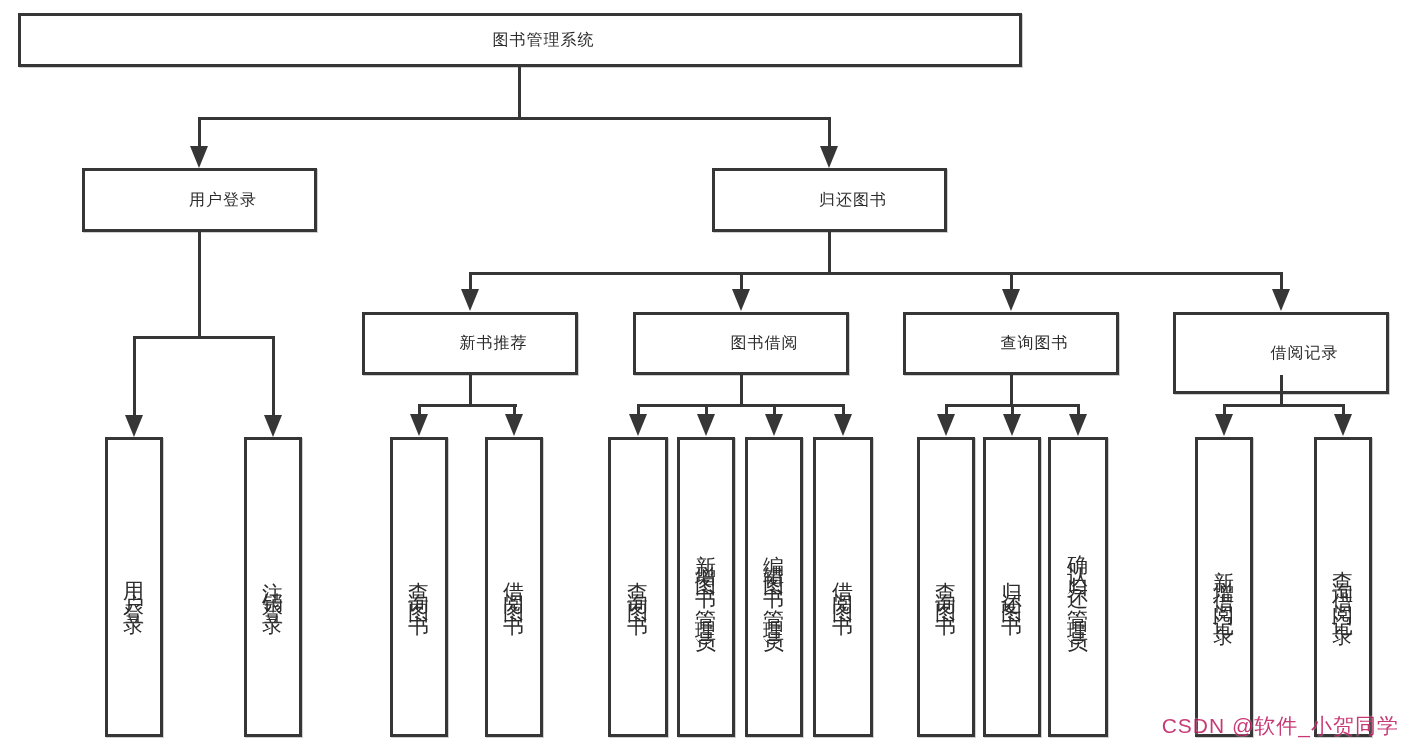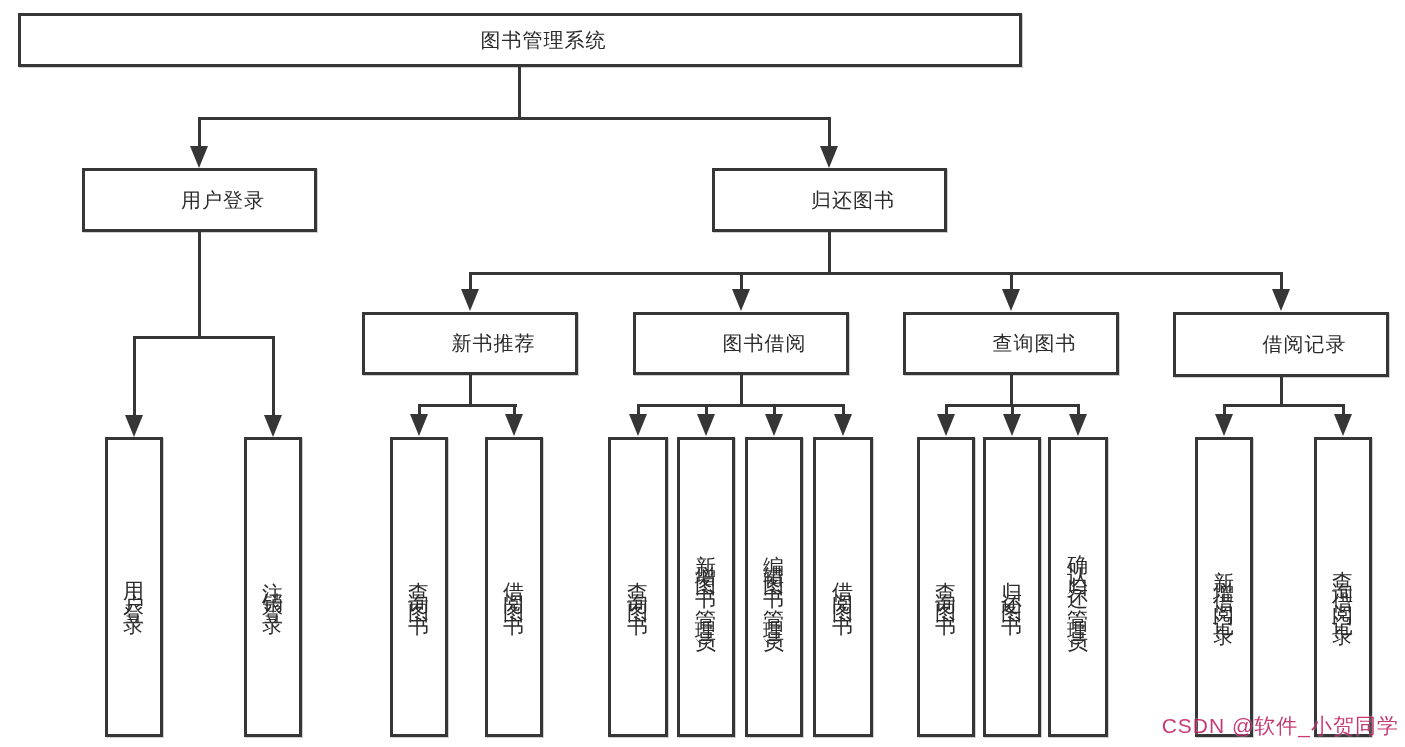--- a/index.html
+++ b/index.html
@@ -15,21 +15,21 @@
     box-sizing:border-box;
     border:3px solid #363636;
     background:#ffffff;
     color:#2b2b2b;
     display:flex;
     align-items:center;
     justify-content:center;
     box-shadow:1px 1px 0 rgba(120,120,120,0.35);
   }
   .hbox {
-    font-size:20px;
+    font-size:16px;
     letter-spacing:1px;
     white-space:nowrap;
     padding-left:47px;
   }
   .vbox {
     writing-mode:vertical-rl;
     text-orientation:mixed;
     font-size:21px;
     letter-spacing:11px;
     line-height:1;
@@ -60,21 +60,21 @@
 <div class="canvas">
 
   <div class="box hbox" style="left:18px; top:13px; width:1004px; height:54px;">图书管理系统</div>
 
   <div class="box hbox" style="left:82px; top:168px; width:235px; height:64px;">用户登录</div>
   <div class="box hbox" style="left:712px; top:168px; width:235px; height:64px;">归还图书</div>
 
   <div class="box hbox" style="left:362px; top:312px; width:216px; height:63px;">新书推荐</div>
   <div class="box hbox" style="left:633px; top:312px; width:216px; height:63px;">图书借阅</div>
   <div class="box hbox" style="left:903px; top:312px; width:216px; height:63px;">查询图书</div>
-  <div class="box hbox" style="left:1173px; top:312px; width:216px; height:65px;">借阅记录</div>
+  <div class="box hbox" style="left:1173px; top:312px; width:216px; height:82px;">借阅记录</div>
 
   <div class="box vbox" style="left:105px; top:437px; width:58px; height:300px;">用户登录</div>
   <div class="box vbox" style="left:244px; top:437px; width:58px; height:300px;">注销登录</div>
 
   <div class="box vbox" style="left:390px; top:437px; width:58px; height:300px;">查询图书</div>
   <div class="box vbox" style="left:485px; top:437px; width:58px; height:300px;">借阅图书</div>
 
   <div class="box vbox" style="left:608px; top:437px; width:60px; height:300px;">查询图书</div>
   <div class="box vbox" style="left:677px; top:437px; width:58px; height:300px;">新增图书（管理员）</div>
   <div class="box vbox" style="left:745px; top:437px; width:58px; height:300px;">编辑图书（管理员）</div>

